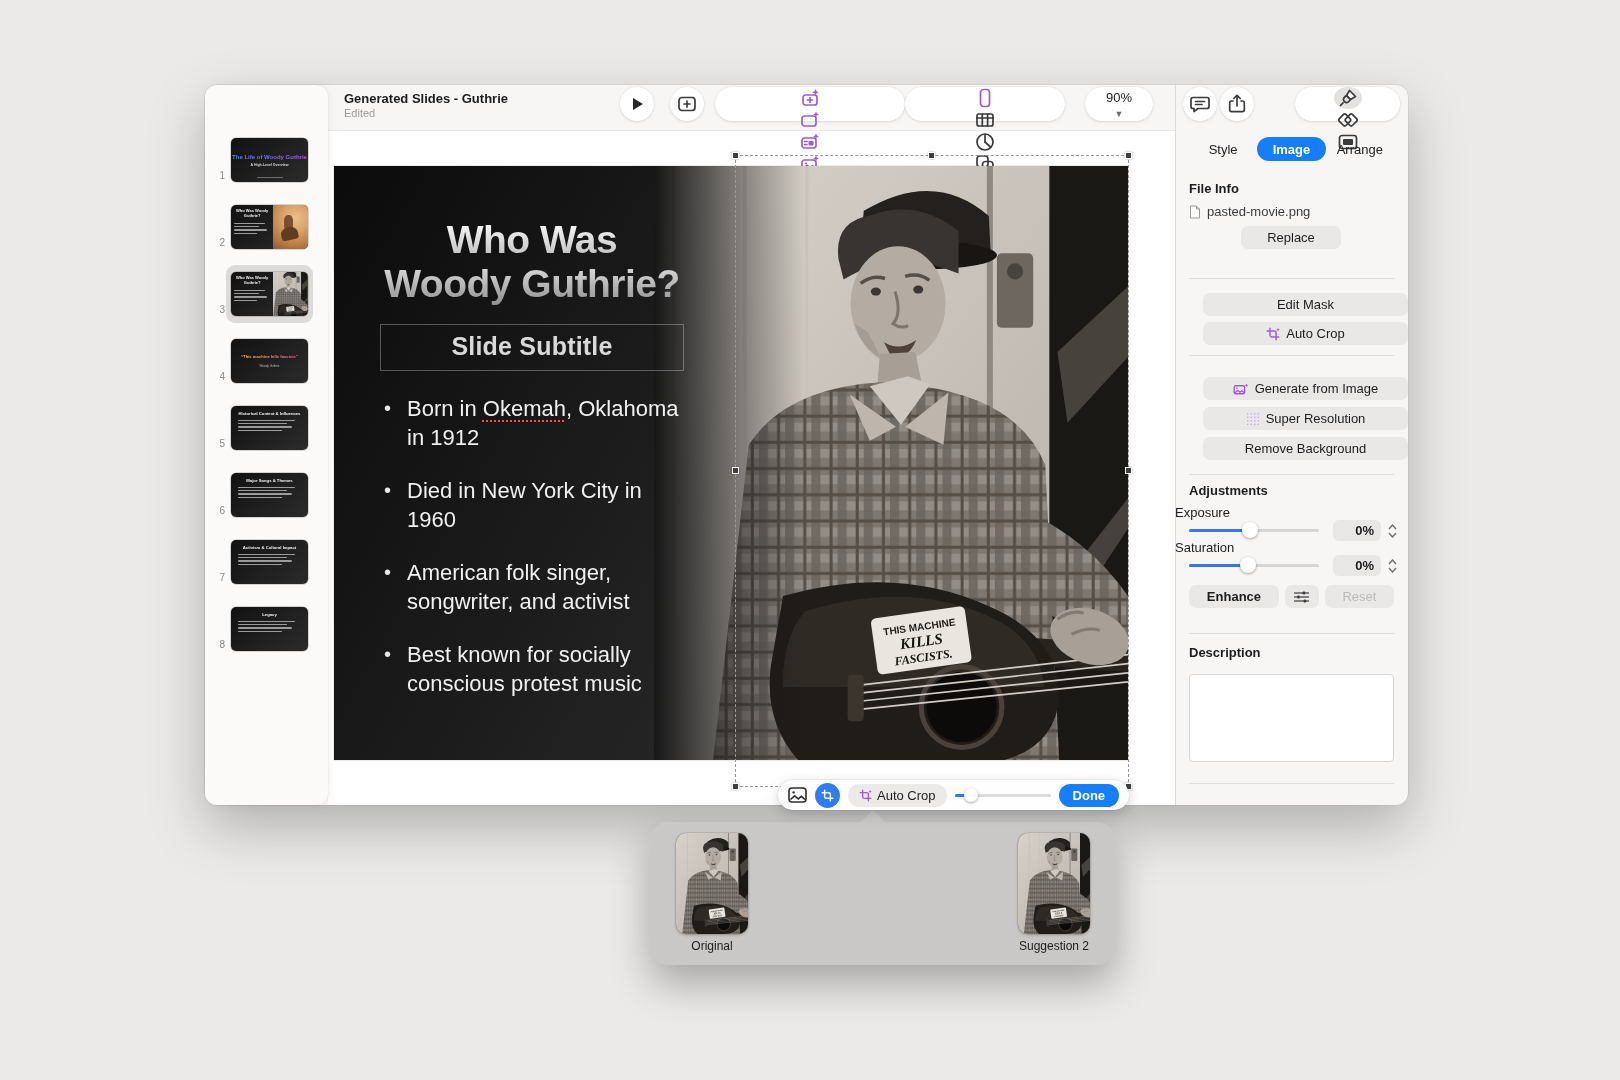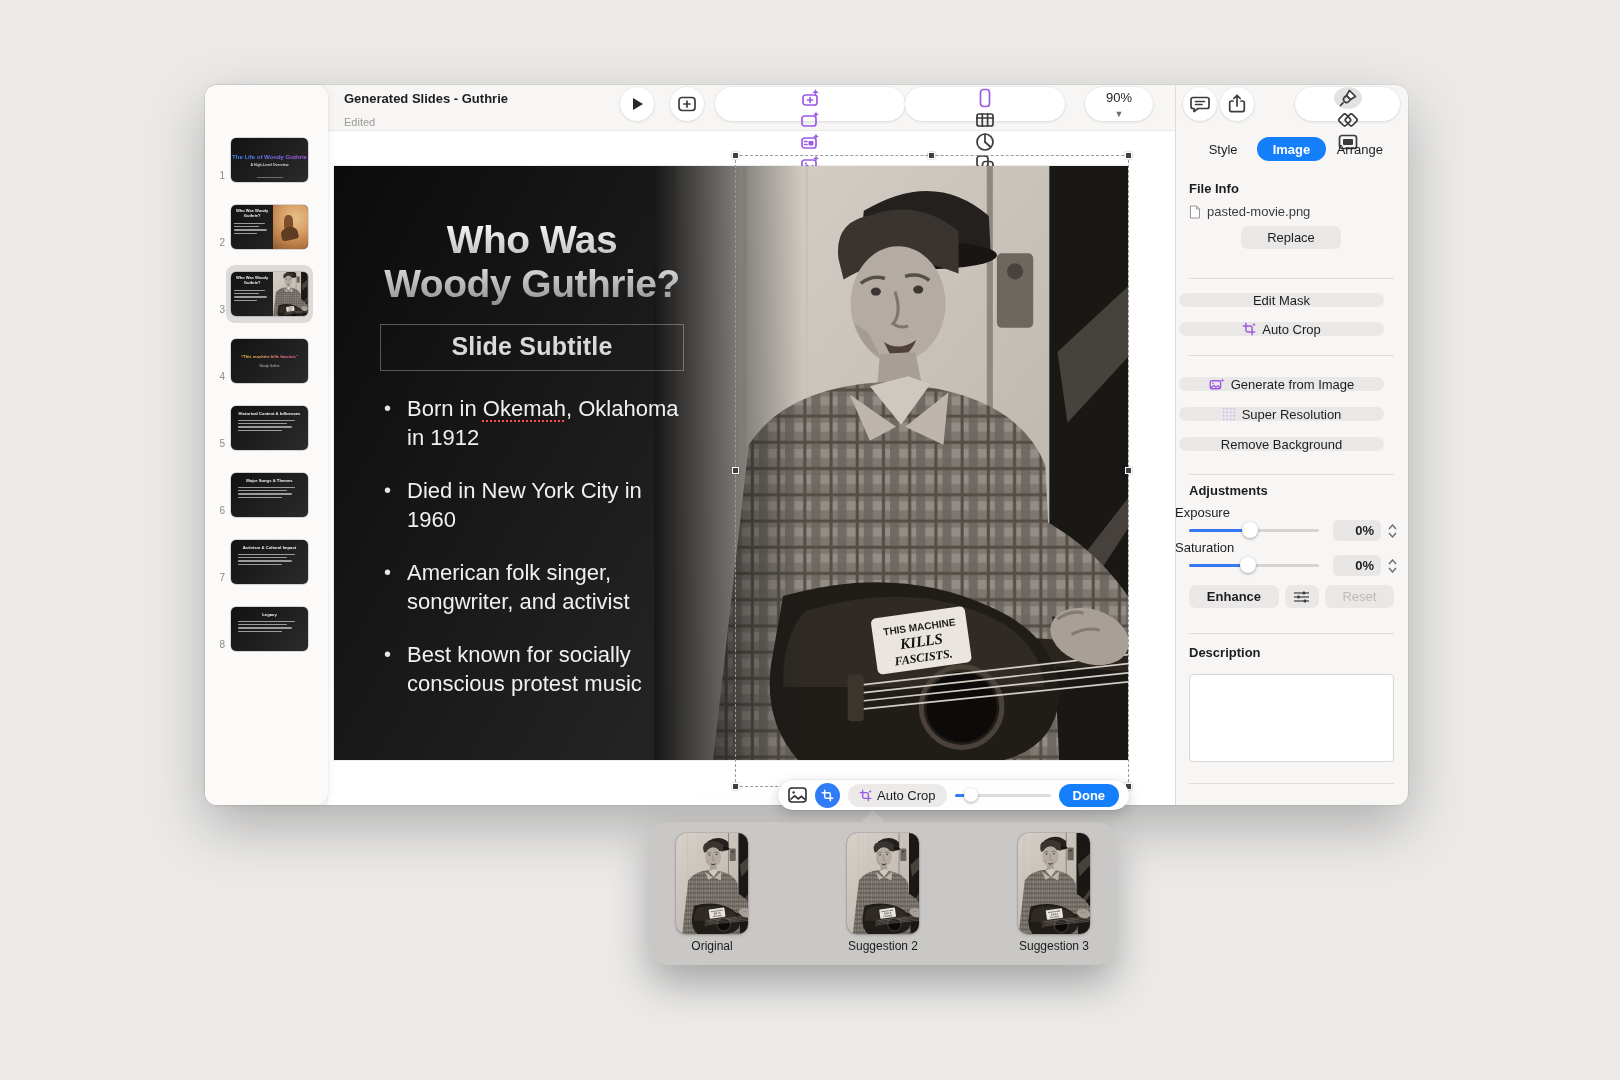--- a/index.html
+++ b/index.html
@@ -15,21 +15,21 @@
             background:#ffffff; border-top:1px solid #eceae9; }
   .v-divider { position:absolute; left:970px; top:0; width:1px; height:720px; background:#ddDBda; }
 
   
   .traffic { position:absolute; top:13px; display:flex; gap:8px; left:11px; }
   .tl { width:12px; height:12px; border-radius:50%; }
   .tl.red{background:#ff5f57;} .tl.yellow{background:#febc2e;} .tl.green{background:#28c840;}
   .sidebar-toggle { position:absolute; left:91px; top:8px; width:24px; height:22px; }
   .title-block { position:absolute; left:139px; top:6px; }
   .win-title { font-size:13px; font-weight:700; color:#1c1c1e; }
-  .win-status { font-size:11px; color:#9b9a98; margin-top:10px; }
+  .win-status { font-size:11px; color:#9b9a98; margin-top:1px; }
 
   
   .tb-circle { position:absolute; top:2px; width:34px; height:34px; border-radius:50%;
                background:#fff; box-shadow:0 1px 3px rgba(0,0,0,.10), 0 0 0 .5px rgba(0,0,0,.05);
                display:flex; align-items:center; justify-content:center; }
   .tb-pill { position:absolute; top:2px; height:34px; border-radius:17px; background:#fff;
              box-shadow:0 1px 3px rgba(0,0,0,.10), 0 0 0 .5px rgba(0,0,0,.05);
              display:flex; align-items:center; justify-content:space-around;flex-direction:column; }
   .zoom-pill { font-size:13px; color:#1d1d1f; gap:3px; justify-content:center; }
   .zoom-chevron { font-size:9px; color:#6e6e70; transform:translateY(1px); }
@@ -107,21 +107,21 @@
   .insp-tabs { position:absolute; left:14px; top:52px; width:205px; height:24px; display:flex; }
   .insp-tab { flex:1; display:flex; align-items:center; justify-content:center; font-size:13px;
               border-radius:12px; color:#1d1d1f; }
   .insp-tab.active { background:#157efb; color:#fff; font-weight:700; }
   .sec-head { position:absolute; left:14px; font-size:13px; font-weight:700; color:#1d1d1f; }
   .file-row { position:absolute; left:14px; top:119px; display:flex; align-items:center; gap:6px;
               font-size:13px; color:#3c3c3e; }
   .btn { background:#eae8e7; border:none; border-radius:7px; font-size:13px; color:#1d1d1f;
          font-family:inherit; display:flex; align-items:center; justify-content:center; gap:6px; }
   .btn-replace { position:absolute; left:66px; top:141px; width:100px; height:23px; }
-  .btn-full { position:absolute; left:4px; width:205px; height:14px;text-align:right; }
+  .btn-full { position:absolute; left:28px; width:205px; height:23px;text-align:right; }
   .hr { position:absolute; left:14px; width:205px; height:1px; background:#e0deDD; }
   .adj-label { position:absolute; left:0; font-size:13px; color:#1d1d1f; }
   .slider { position:absolute; left:14px; width:130px; height:16px; }
   .slider .track { position:absolute; top:7px; left:0; width:100%; height:3px; border-radius:2px; background:#d7d5d4; }
   .slider .fill { position:absolute; top:7px; left:0; height:3px; border-radius:2px; background:#3478f6; }
   .slider .knob { position:absolute; top:0; width:16px; height:16px; border-radius:50%; background:#fff;
                   box-shadow:0 1px 3px rgba(0,0,0,.35); }
   .val-box { position:absolute; left:158px; width:48px; height:21px; background:#e9e7e6; border-radius:6px;
              font-size:13px; font-weight:700; color:#1d1d1f; display:flex; align-items:center; justify-content:flex-end;
              padding-right:7px; }
@@ -753,22 +753,14 @@
         <div class="suggest-label">Original</div>
       </div>
       <div class="suggest-item">
         <div class="suggest-thumb">
           <svg viewBox="10 0 455 600" preserveAspectRatio="xMidYMid slice">
             <use href="#photo-art"></use>
           </svg>
         </div>
         <div class="suggest-label">Suggestion 2</div>
       </div>
-      <div class="suggest-item">
-        <div class="suggest-thumb">
-          <svg viewBox="55 5 415 590" preserveAspectRatio="xMidYMid slice">
-            <use href="#photo-art"></use>
-          </svg>
-        </div>
-        <div class="suggest-label">Suggestion 3</div>
-      </div>
     </div>
 </div>
 
 </body></html>

